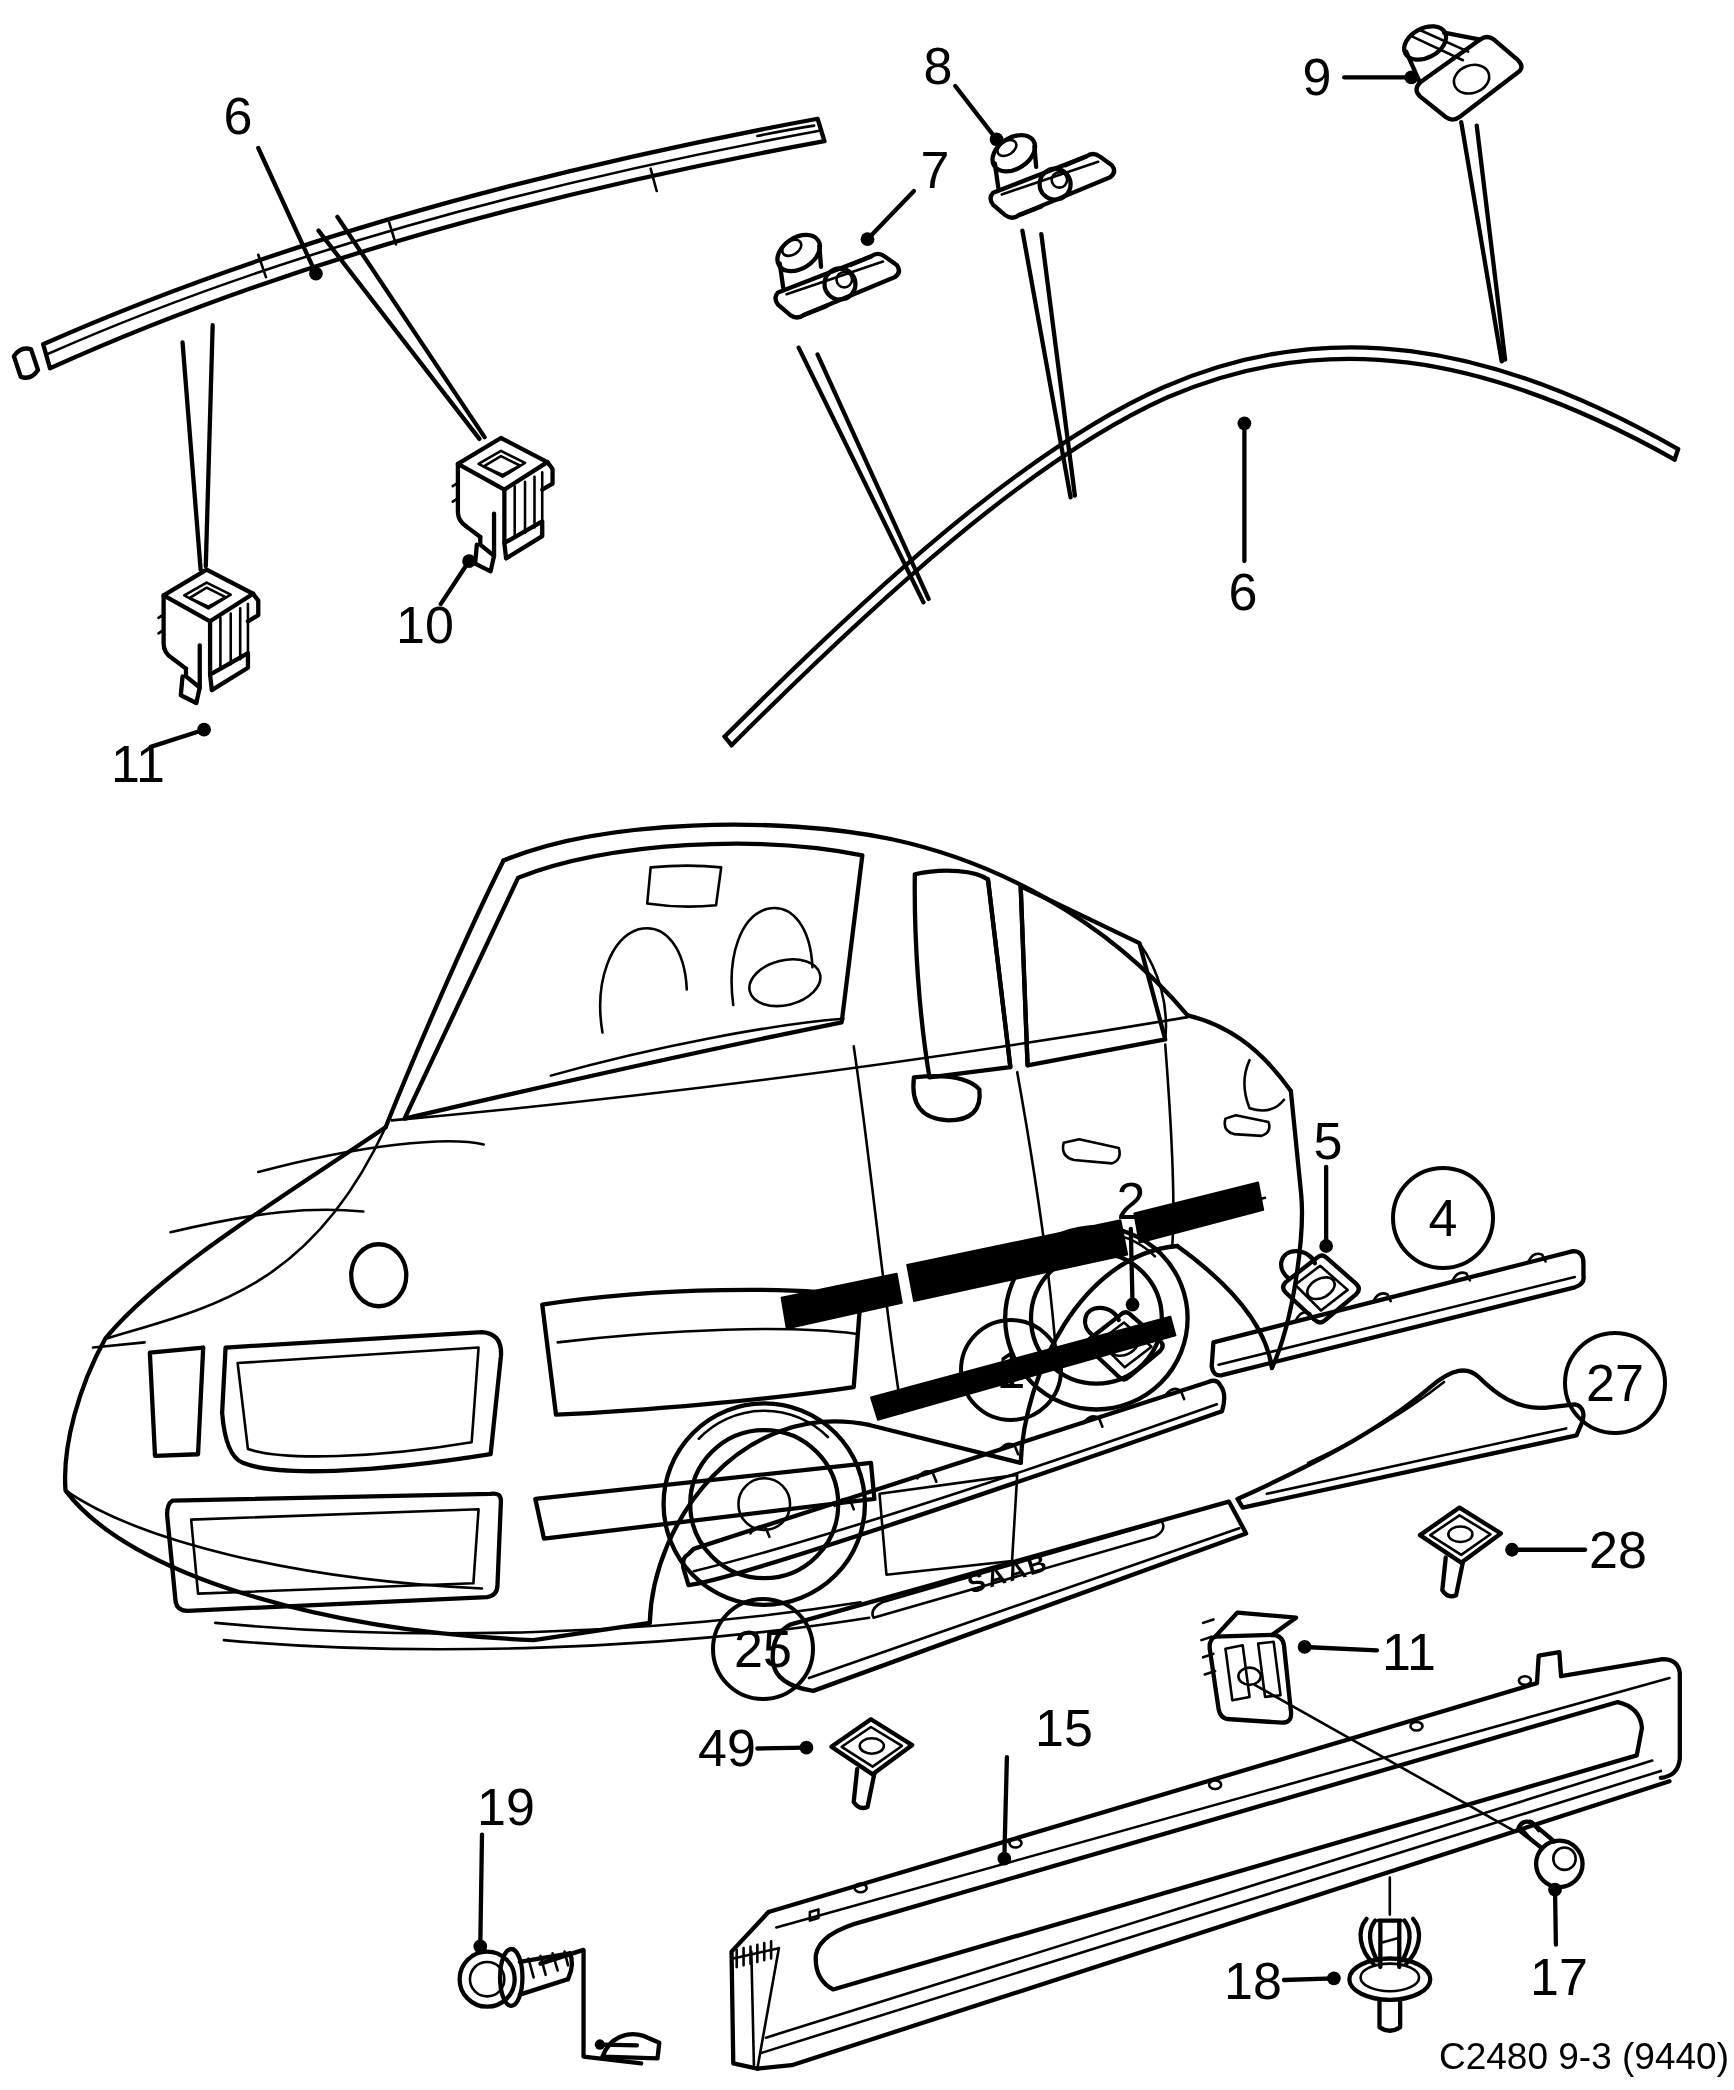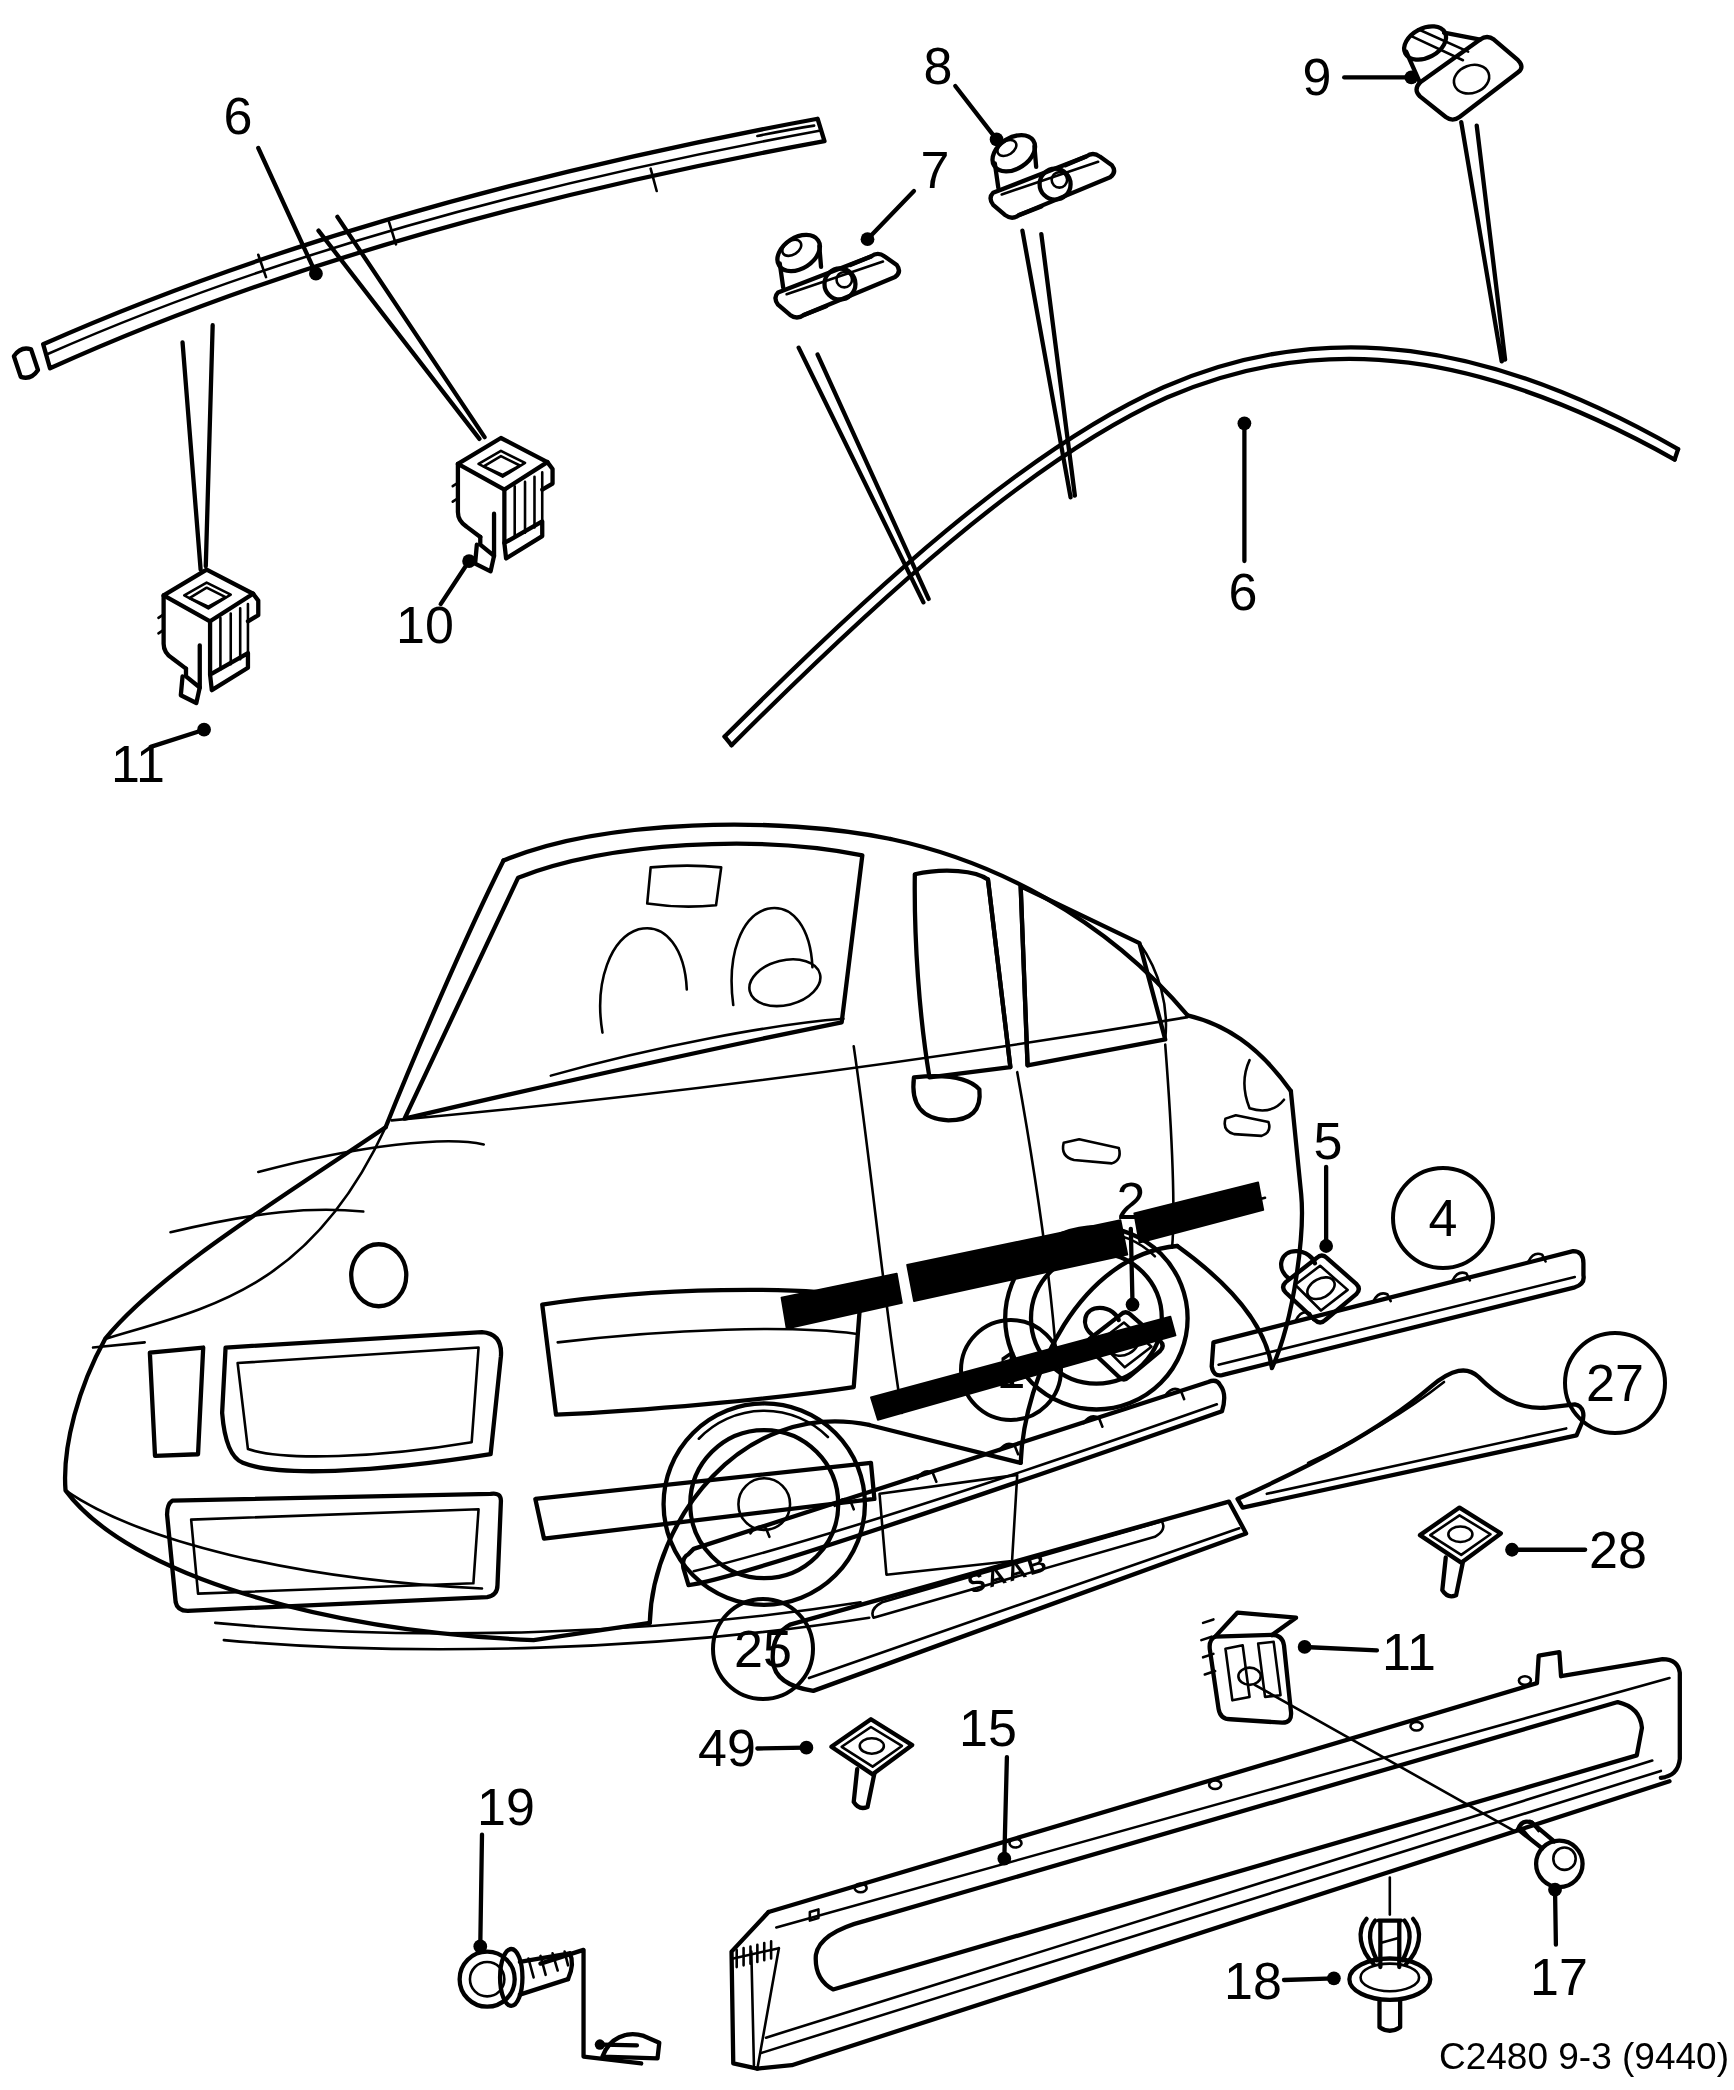--- a/index.html
+++ b/index.html
@@ -333,21 +333,21 @@
   <span>4</span>
 </div>
 <div class="callout circled" style="left:1615px;top:1383px">
   <span>27</span>
 </div>
 <div class="callout circled" style="left:763px;top:1649px">
   <span>25</span>
 </div>
 <div class="callout" style="left:1618px;top:1550px">28</div>
 <div class="callout" style="left:1409px;top:1652px">11</div>
-<div class="callout" style="left:988px;top:1728px">15</div>
+<div class="callout" style="left:1064px;top:1728px">15</div>
 <div class="callout" style="left:727px;top:1748px">49</div>
 <div class="callout" style="left:506px;top:1807px">19</div>
 <div class="callout" style="left:1253px;top:1981px">18</div>
 <div class="callout" style="left:1559px;top:1977px">17</div>
 
 <div class="drawing-code">C2480 9-3 (9440)</div>
 
 </div>
 
 

